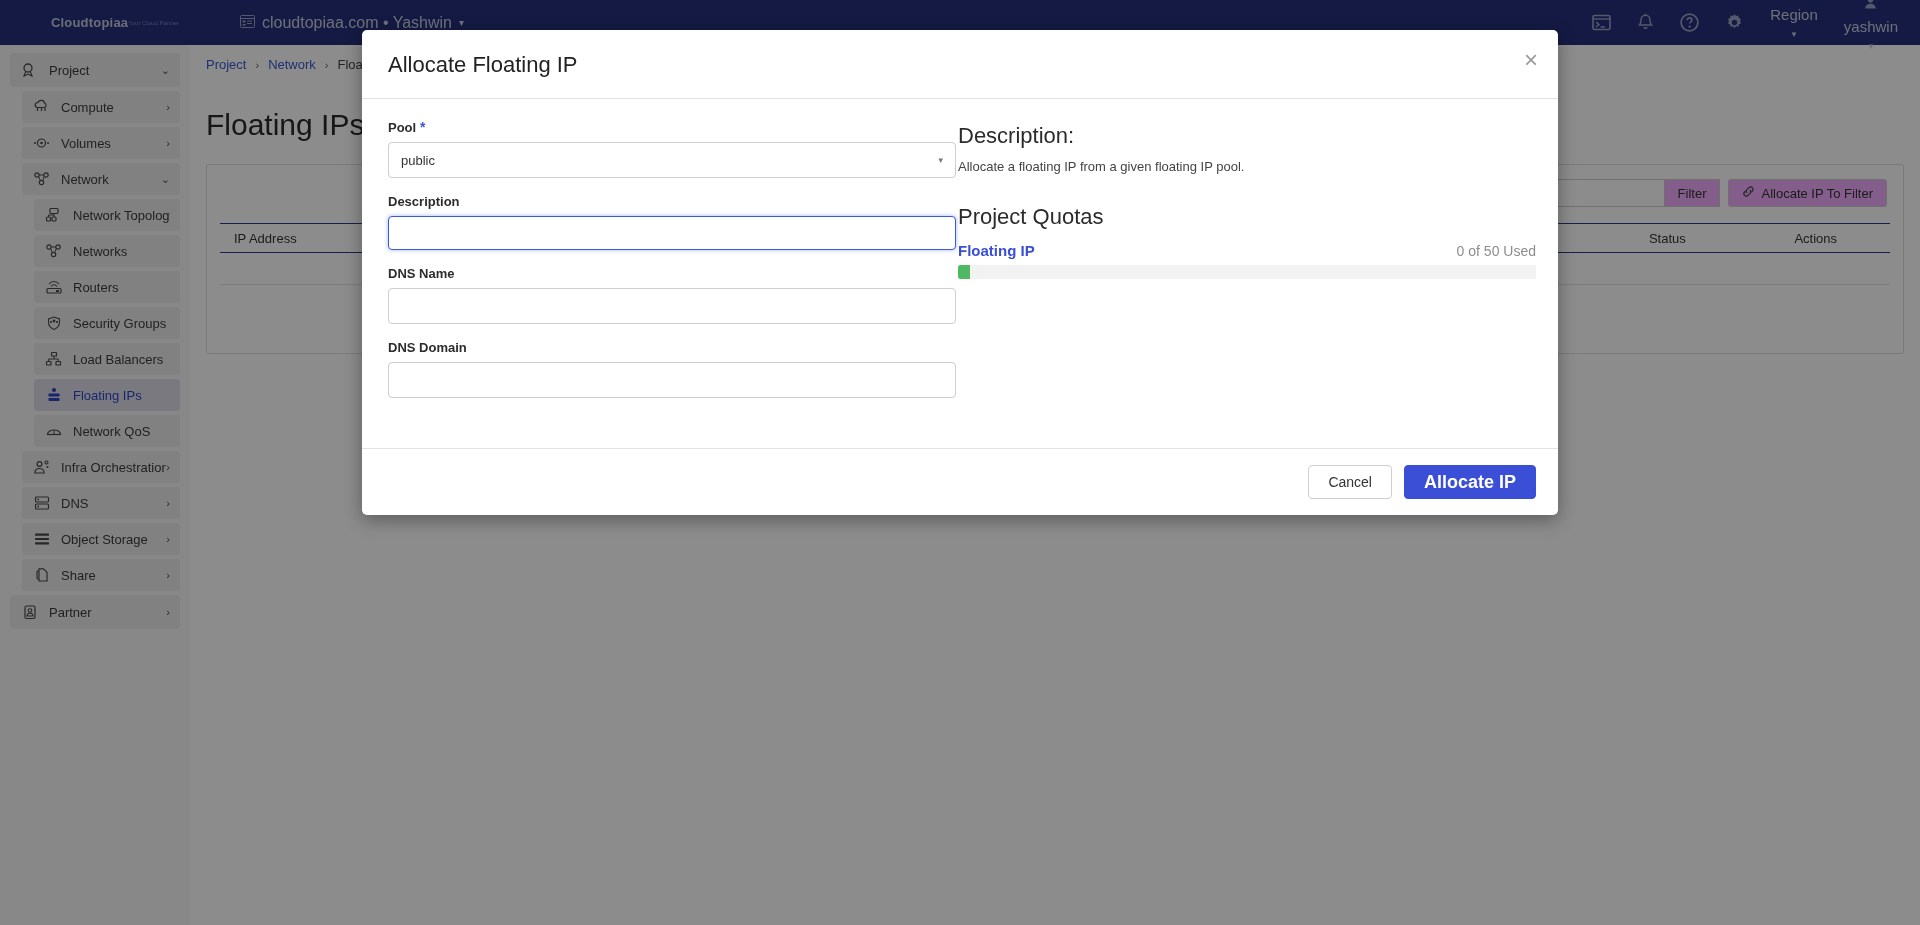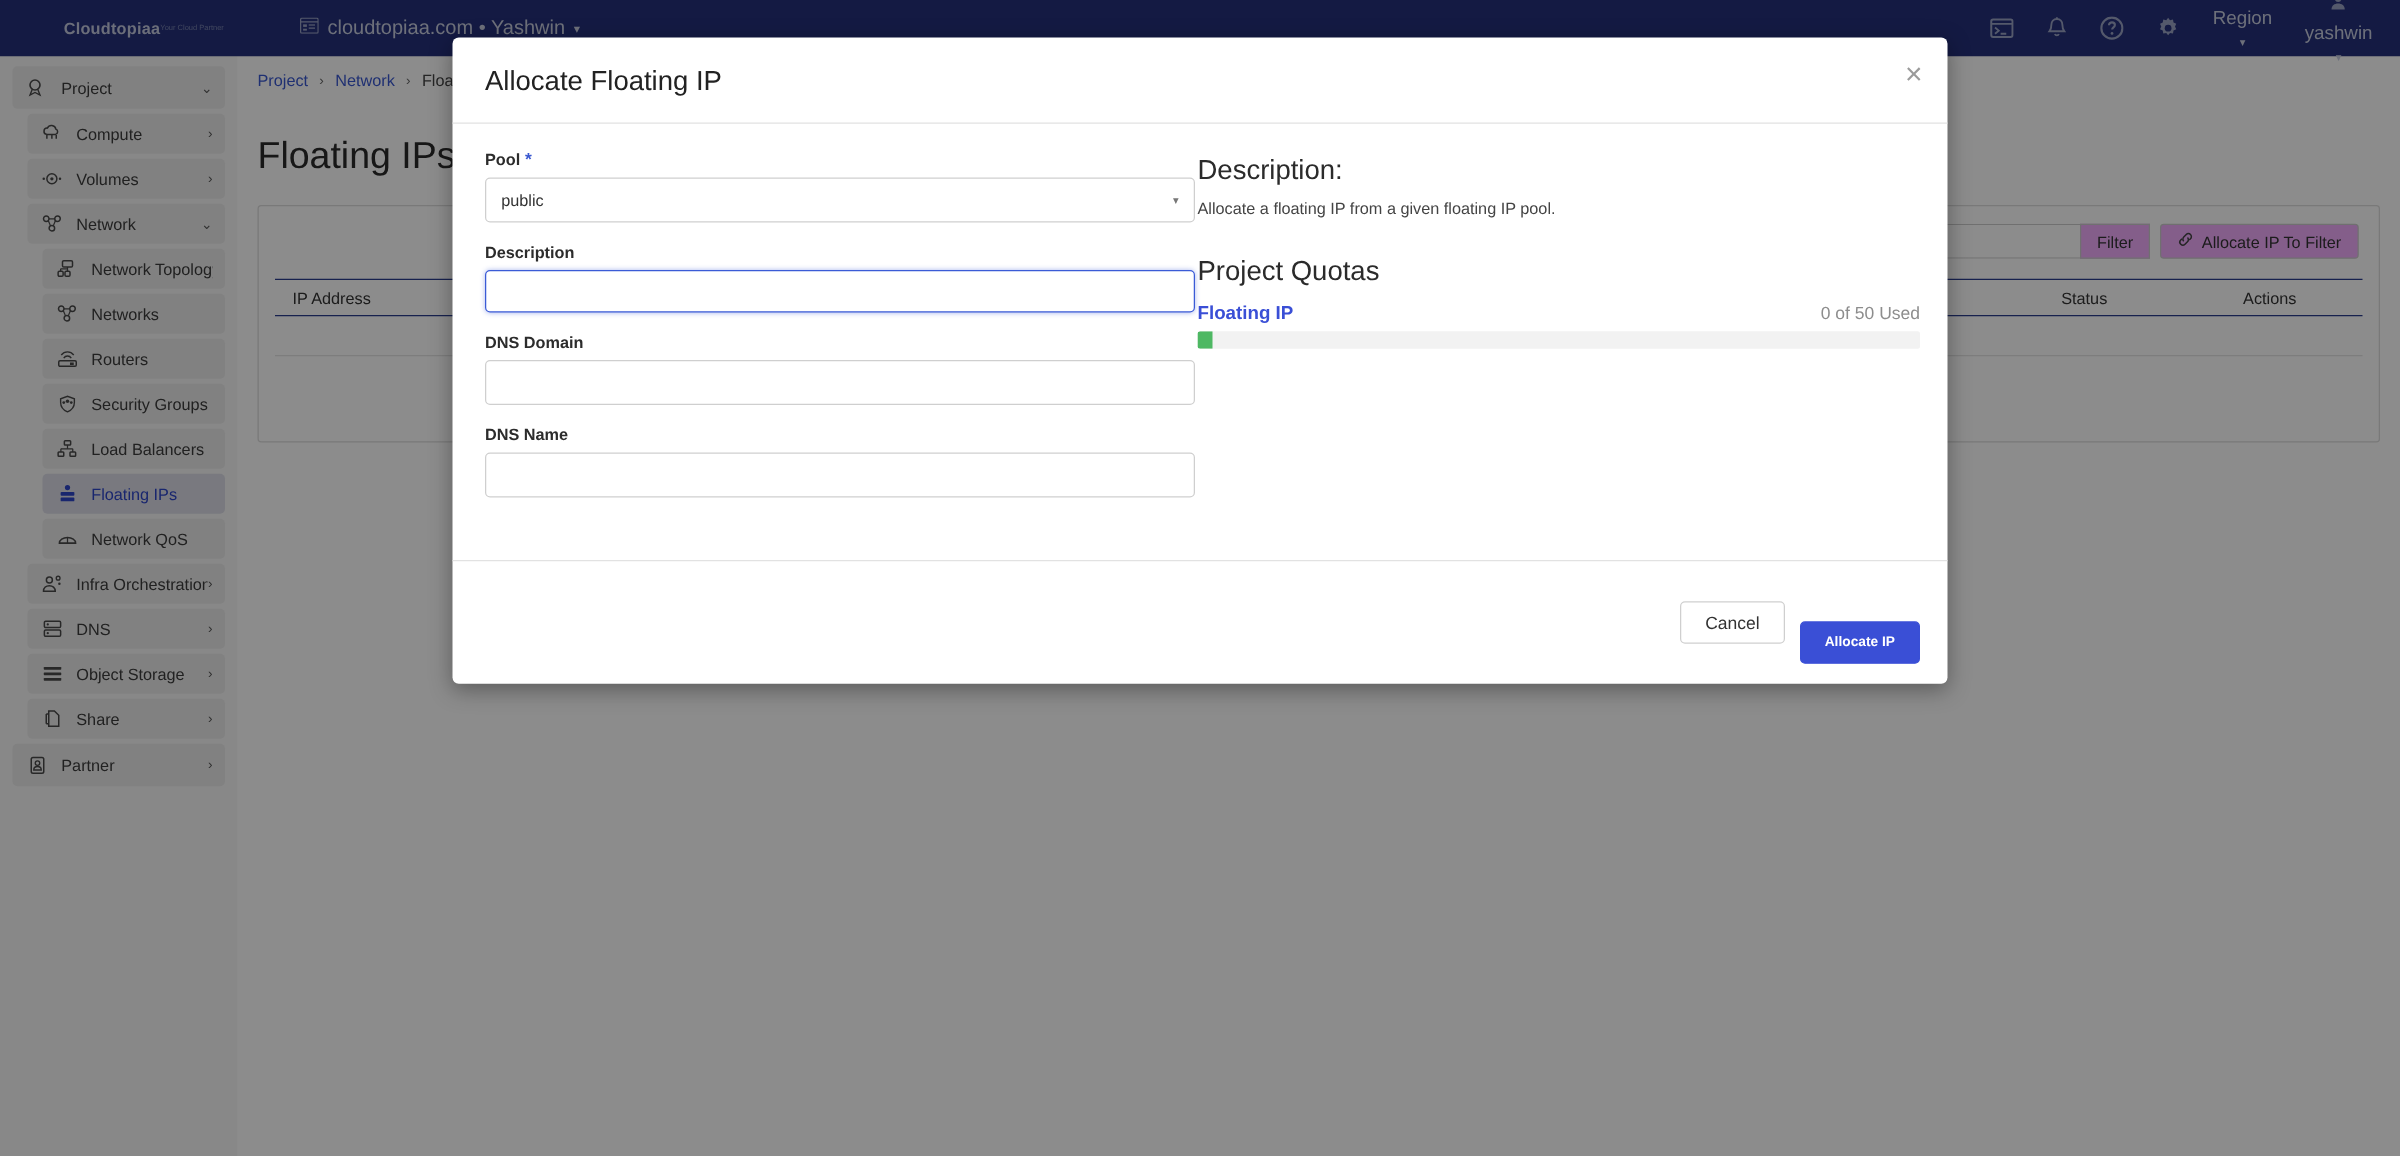--- a/index.html
+++ b/index.html
@@ -207,22 +207,22 @@
   }
   .btn-cancel {
     height: 34px; padding: 0 19px;
     border: 1px solid #cfcfcf; border-radius: 4px;
     background: #fff; color: #333; font-size: 14px;
     display: flex; align-items: center;
   }
   .btn-primary {
     height: 34px; padding: 0 19px;
     border: 1px solid #3a4fd6; border-radius: 4px;
-    background: #3a4fd6; color: #fff; font-size: 11px; font-weight: bold;
-    display: flex; align-items: center; margin-top: 32px;
+    background: #3a4fd6; color: #fff; font-size: 18px; font-weight: bold;
+    display: flex; align-items: center;
   }
 </style>
 </head>
 <body>
 
 <div class="topnav">
   <div class="brand">
     <span class="brand-name">Cloudtopiaa</span>
     <span class="brand-tag">Your Cloud Partner</span>
   </div>
@@ -534,27 +534,27 @@
             <span class="sel-caret">▾</span>
           </div>
         </div>
         <div class="field">
           <label class="field-label"><span>Description</span></label>
           <div class="ctrl focused" placeholder="">
             <span></span>
           </div>
         </div>
         <div class="field">
-          <label class="field-label"><span>DNS Domain</span></label>
+          <label class="field-label"><span>DNS Name</span></label>
           <div class="ctrl" placeholder="">
             <span></span>
           </div>
         </div>
         <div class="field">
-          <label class="field-label"><span>DNS Name</span></label>
+          <label class="field-label"><span>DNS Domain</span></label>
           <div class="ctrl" placeholder="">
             <span></span>
           </div>
         </div>
       </div>
 
     <div class="col-right">
       <h2 class="desc-heading">Description:</h2>
       <p class="desc-text">Allocate a floating IP from a given floating IP pool.</p>
       <h2 class="quota-heading">Project Quotas</h2>

